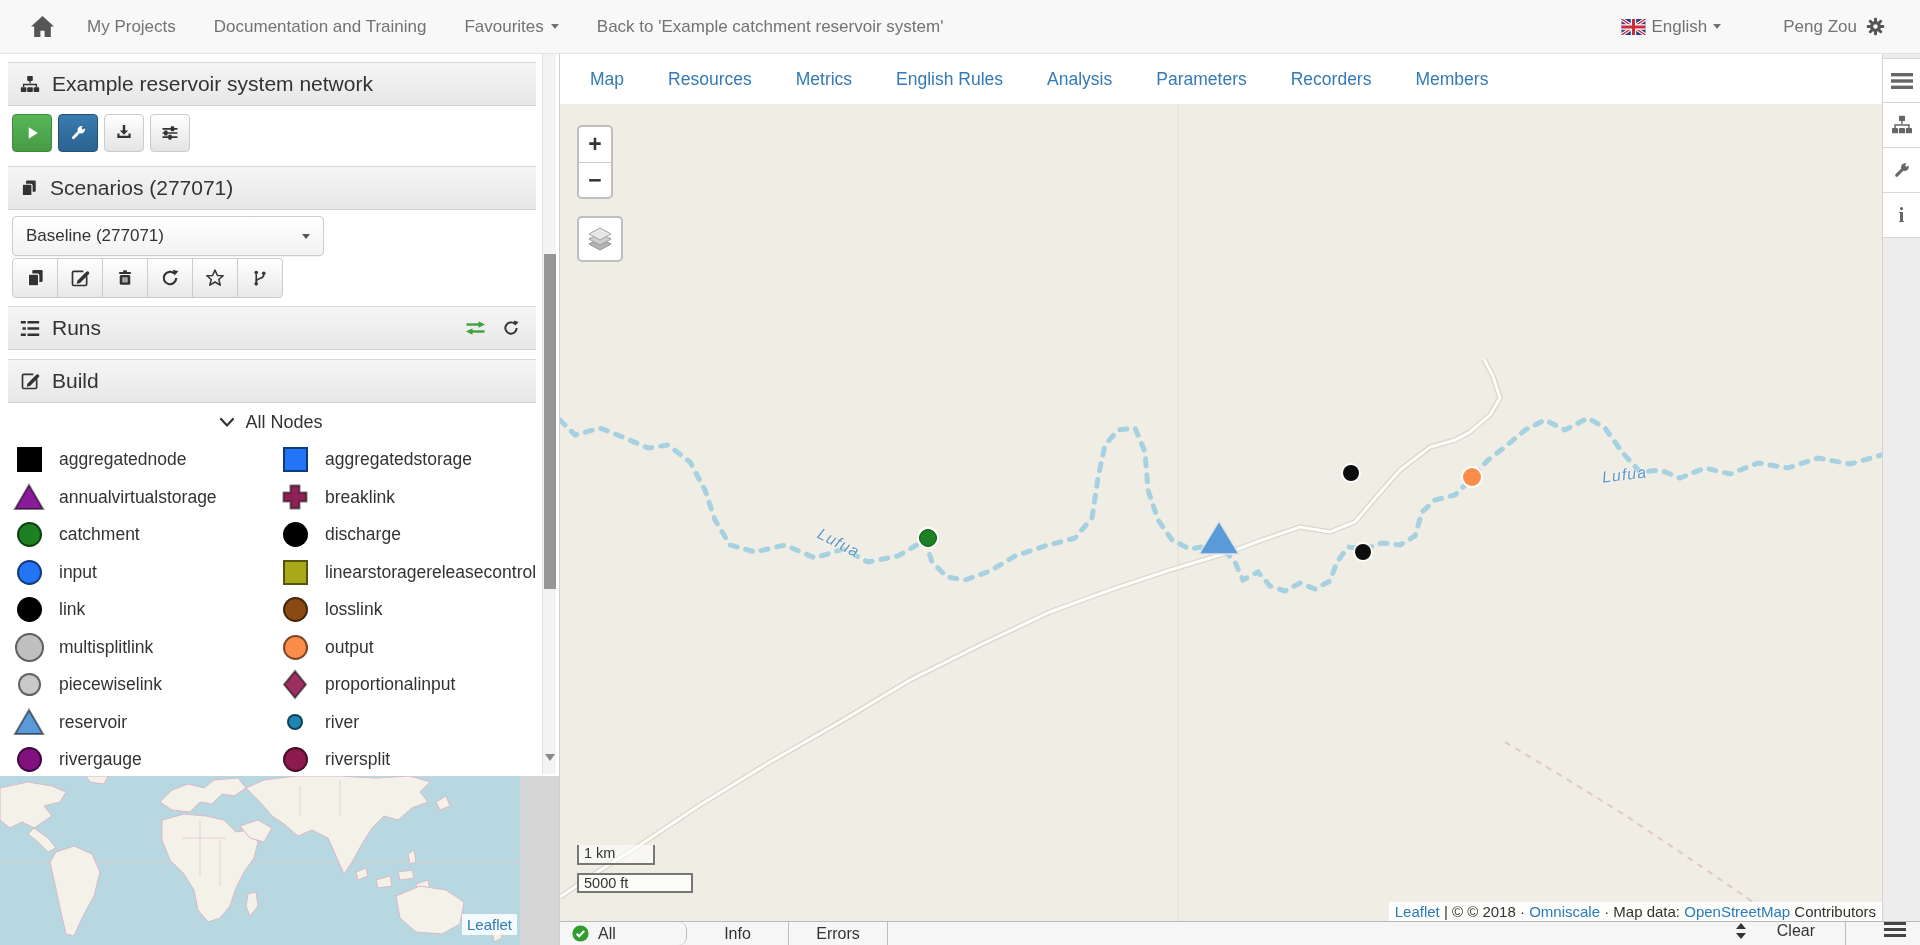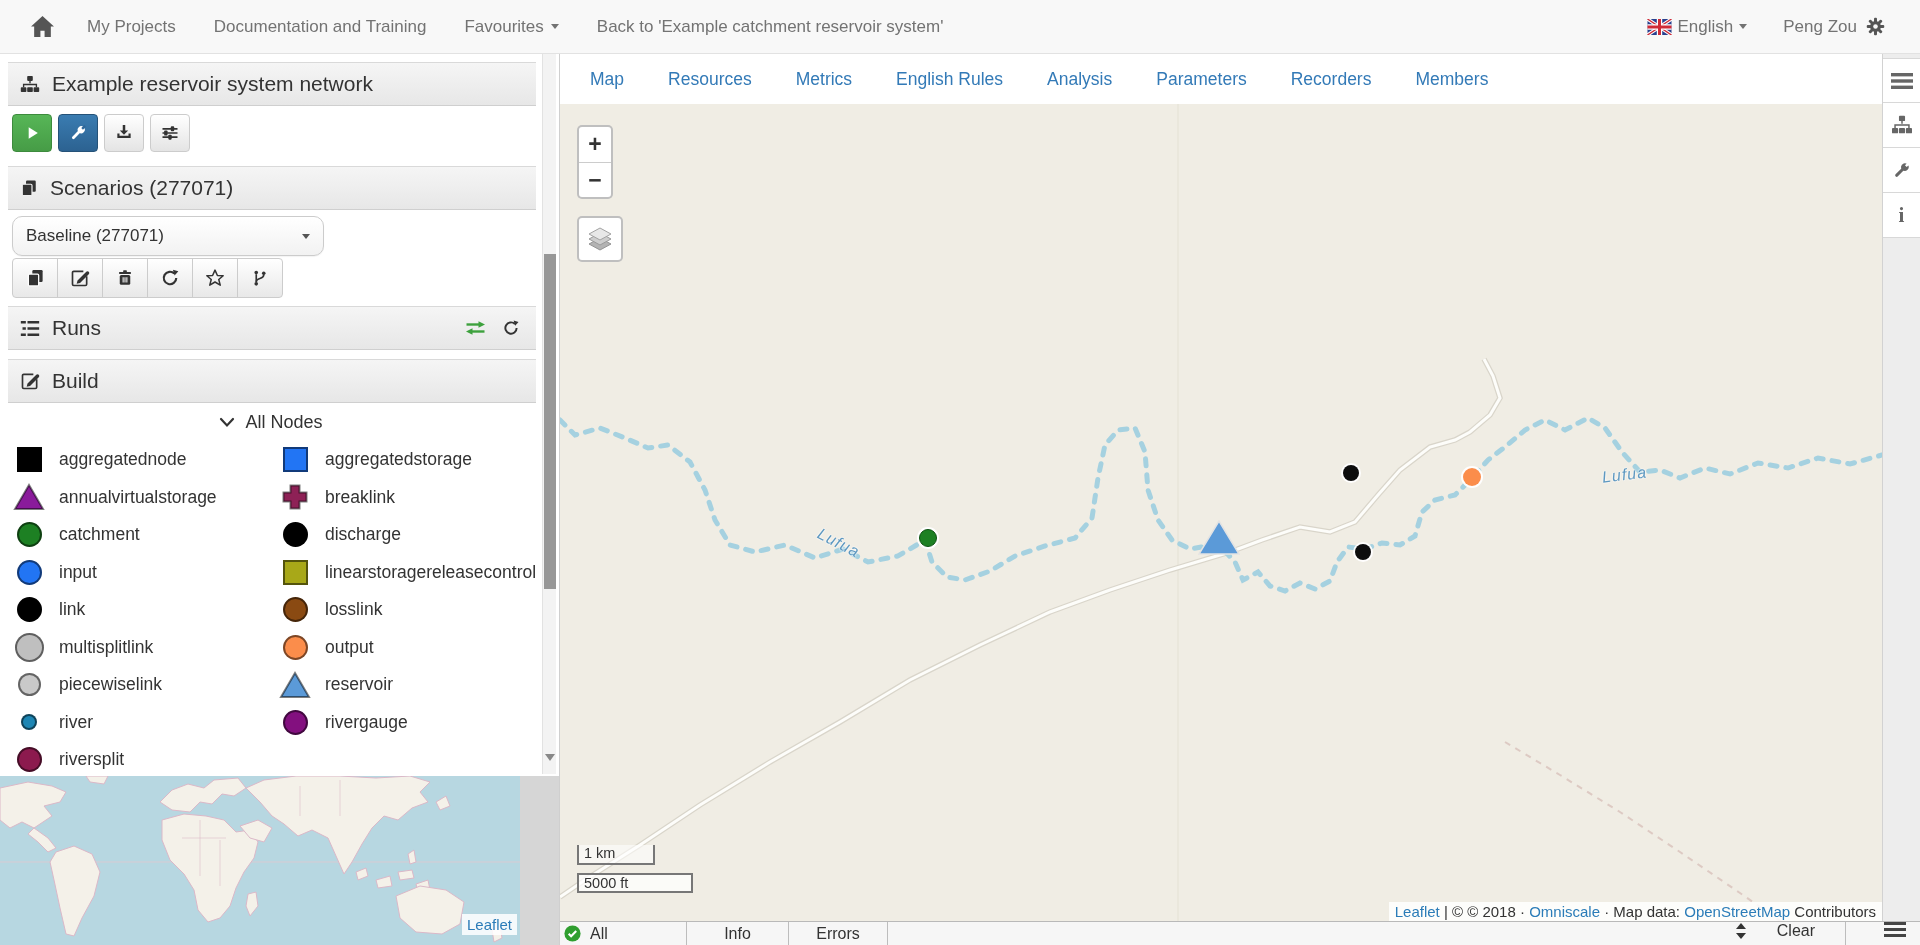--- a/index.html
+++ b/index.html
@@ -11,21 +11,21 @@
   .navbar{position:absolute;top:0;left:0;right:0;height:54px;background:#f8f8f8;
           border-bottom:1px solid #e2e2e2;display:flex;align-items:center;
           padding:0 34px 0 30px;font-size:17px;color:#737373}
   .nav-home{margin-right:32px;display:flex;align-items:center;cursor:pointer}
   .nav-links{display:flex;gap:38px;align-items:center}
   .nav-link{cursor:pointer;display:flex;align-items:center;gap:7px;white-space:nowrap}
   .caret{width:0;height:0;border-top:5px solid currentColor;border-left:4.5px solid transparent;
          border-right:4.5px solid transparent;display:inline-block}
   .nav-right{margin-left:auto;display:flex;align-items:center}
   .lang-box{display:flex;align-items:center;gap:6px;cursor:pointer}
-  .user-box{display:flex;align-items:center;gap:8px;margin-left:36px;cursor:pointer}
+  .user-box{display:flex;align-items:center;gap:8px;margin-left:62px;cursor:pointer}
 
   .app{position:absolute;top:54px;left:0;right:0;bottom:0}
 
   
   .sidebar{position:absolute;left:0;top:0;width:560px;height:100%;background:#fff;overflow:hidden;
            border-right:1px solid #cfcfcf}
   .panel-header{position:absolute;left:8px;width:528px;height:44px;
                 background:linear-gradient(#f5f5f5,#e7e7e7);
                 border-top:1px solid #d9d9d9;border-bottom:1px solid #cfcfcf;
                 display:flex;align-items:center;gap:12px;padding:0 12px;font-size:21px;color:#333}
@@ -33,21 +33,21 @@
   .hdr-actions{margin-left:auto;display:flex;align-items:center;gap:14px;padding-right:4px}
 
   .net-toolbar{position:absolute;top:60px;left:12px;display:flex;gap:6px}
   .btn{width:40px;height:38px;border-radius:4px;border:1px solid #ccc;
        background:linear-gradient(#fff,#e4e4e4);display:flex;align-items:center;
        justify-content:center;cursor:pointer}
   .btn-green{background:linear-gradient(#57b657,#469c46);border-color:#3d8b3d}
   .btn-blue{background:linear-gradient(#3a7cb1,#2c6291);border-color:#255278}
 
   .scenario-select{position:absolute;top:162px;left:12px;width:312px;height:40px;
-                   border:1px solid #ccc;border-radius:10px;background:linear-gradient(#fff,#f2f2f2);
+                   border:1px solid #ccc;border-radius:4px;background:linear-gradient(#fff,#f2f2f2);
                    display:flex;align-items:center;justify-content:space-between;
                    padding:0 13px;font-size:17px;color:#333;cursor:pointer;
                    box-shadow:0 1px 1px rgba(0,0,0,.05)}
   .scenario-select .caret{color:#555}
 
   .scenario-toolbar{position:absolute;top:204px;left:12px;display:flex}
   .sbtn{width:46px;height:40px;border:1px solid #ccc;background:linear-gradient(#fff,#e8e8e8);
         display:flex;align-items:center;justify-content:center;margin-left:-1px;cursor:pointer}
   .sbtn:first-child{border-radius:4px 0 0 4px;margin-left:0}
   .sbtn:last-child{border-radius:0 4px 4px 0}
@@ -398,20 +398,30 @@
           <span class="licon">
             <div class="shape-circle" style="background: rgb(251, 141, 75); width: 25px; height: 25px;"></div>
           </span>
           <span>output</span>
         </div>
         <div class="legend-item">
           <span class="licon">
             <div class="shape-circle" style="background: rgb(201, 201, 201); width: 23px; height: 23px;"></div>
           </span>
           <span>piecewiselink</span>
+        </div>
+        <div class="legend-item">
+          <span class="licon">
+            <span style="display: flex;">
+              <svg width="26" height="31">
+                <polygon points="13,2 24,15.5 13,29 2,15.5" fill="#9c2e60" stroke="rgba(0,0,0,0.5)" stroke-width="2"></polygon>
+              </svg>
+            </span>
+          </span>
+          <span>proportionalinput</span>
         </div>
         <div class="legend-item">
           <span class="licon">
             <span style="display: flex;">
               <svg width="32" height="28">
                 <polygon points="16,2 2,26 30,26" fill="#5b9ad8" stroke="rgba(0,0,0,0.5)" stroke-width="2"></polygon>
               </svg>
             </span>
           </span>
           <span>reservoir</span>
@@ -565,21 +575,21 @@
           </g>
         </svg>
     </div>
     <div class="rt-cell">
       <span class="info-i">i</span>
     </div>
   </div>
 
   <div class="statusbar">
     <span style="display:flex;height:100%">
-        <span class="sb-cell first" style="width: 127px; justify-content: flex-start; padding-left: 4px; gap: 9px;">
+        <span class="sb-cell first" style="width: 127px; justify-content: flex-start; padding-left: 12px; gap: 9px; border-radius: 8px;">
           <span style="display: flex;">
             <svg width="17" height="17" viewBox="0 0 16 16">
               <circle cx="8" cy="8" r="7.6" fill="#2f9e2f"></circle>
               <path d="M4.4 8.3l2.3 2.3 4.8-4.9" stroke="#fff" stroke-width="2" fill="none"></path>
             </svg>
           </span>
           <span>All</span>
         </span>
         <span class="sb-cell" style="width: 102px;">
           <span>Info</span>

